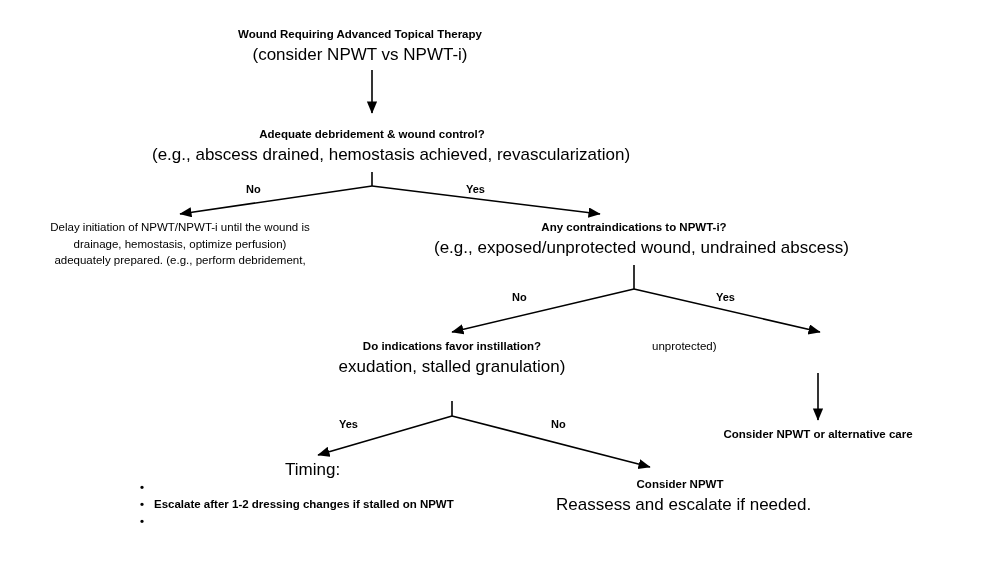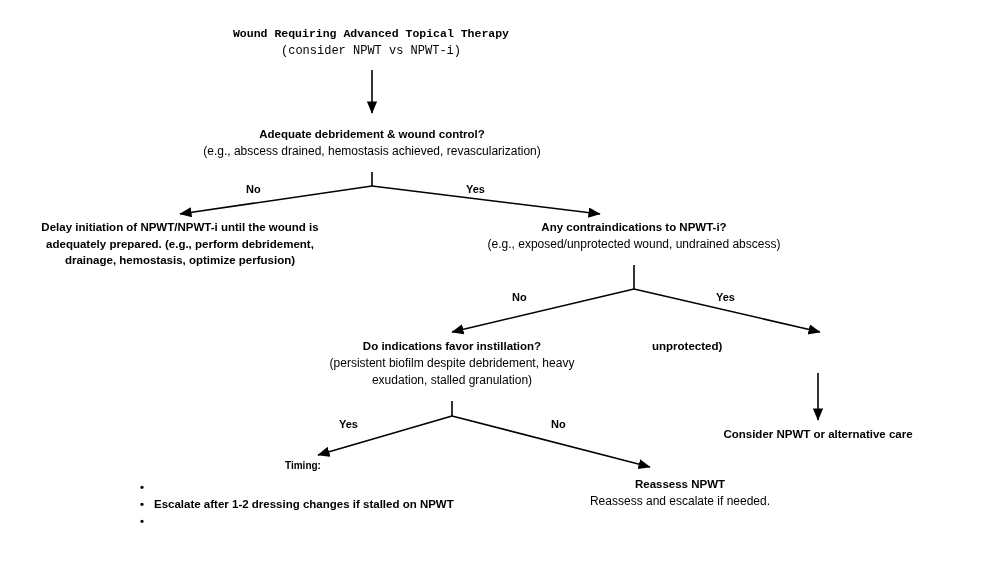--- a/index.html
+++ b/index.html
@@ -30,25 +30,25 @@
     position: absolute;
     text-align: center;
     line-height: 1.45;
   }
   .node .title {
     font-weight: bold;
     font-size: 11.5px;
     white-space: nowrap;
   }
   .node .sub {
-    font-size: 12px;
+    font-size: 17px;
     white-space: nowrap;
   }
   .bold-line {
-    font-weight: bold;
+    font-weight: normal;
     font-size: 11.5px;
   }
   .edge-label {
     position: absolute;
     font-size: 11px;
     font-weight: bold;
     color: #000;
     white-space: nowrap;
   }
   .bullets {
@@ -63,22 +63,22 @@
     white-space: nowrap;
     margin-bottom: 5px;
   }
   .bullets .dot {
     width: 14px;
     flex: 0 0 14px;
     text-align: left;
   }
   .timing-label {
     position: absolute;
-    font-size: 10px;
-    font-weight: bold;
+    font-size: 17px;
+    font-weight: normal;
     white-space: nowrap;
   }
 </style>
 </head>
 <body>
 
 <div id="canvas">
 
   <svg class="connectors" viewBox="0 0 986 566">
     <defs>
@@ -100,50 +100,49 @@
     <line x1="634" y1="289" x2="820" y2="332" stroke="#000000" stroke-width="1.6" marker-end="url(#arrow)"></line>
 
     <line x1="818" y1="373" x2="818" y2="420" stroke="#000000" stroke-width="1.6" marker-end="url(#arrow)"></line>
 
     <line x1="452" y1="401" x2="452" y2="416" stroke="#000000" stroke-width="1.6"></line>
     <line x1="452" y1="416" x2="318" y2="455" stroke="#000000" stroke-width="1.6" marker-end="url(#arrow)"></line>
 
     <line x1="452" y1="416" x2="650" y2="467" stroke="#000000" stroke-width="1.6" marker-end="url(#arrow)"></line>
   </svg>
 
-  <div class="node" style="left:192px; top:26px; width:358px;font-family:Liberation Mono, monospace;">
+  <div class="node" style="left:181px; top:26px; width:358px;">
     <div class="title">Wound Requiring Advanced Topical Therapy</div>
     <div class="sub">(consider NPWT vs NPWT-i)</div>
   </div>
 
   <div class="node" style="left:152px; top:126px; width:440px;">
     <div class="title">Adequate debridement &amp; wound control?</div>
     <div class="sub">(e.g., abscess drained, hemostasis achieved, revascularization)</div>
   </div>
 
   <div class="edge-label" style="left:246px; top:183px;">No</div>
   <div class="edge-label" style="left:466px; top:183px;">Yes</div>
 
   <div class="node" style="left:20px; top:219px; width:320px;">
     <div class="bold-line">Delay initiation of NPWT/NPWT-i until the wound is</div>
+    <div class="bold-line">drainage, hemostasis, optimize perfusion)</div>
     <div class="bold-line">adequately prepared. (e.g., perform debridement,</div>
-    <div class="bold-line">drainage, hemostasis, optimize perfusion)</div>
   </div>
 
   <div class="node" style="left:434px; top:219px; width:400px;">
     <div class="title">Any contraindications  to NPWT-i?</div>
     <div class="sub">(e.g., exposed/unprotected wound, undrained abscess)</div>
   </div>
 
   <div class="edge-label" style="left:512px; top:291px;">No</div>
   <div class="edge-label" style="left:716px; top:291px;">Yes</div>
 
   <div class="node" style="left:272px; top:338px; width:360px;">
     <div class="title">Do indications favor instillation?</div>
-    <div class="sub">(persistent biofilm despite debridement, heavy</div>
     <div class="sub">exudation, stalled granulation)</div>
   </div>
 
   <div class="node" style="left:652px; top:338px; width:332px; text-align:left;">
     <div class="bold-line">unprotected)</div>
   </div>
 
   <div class="node" style="left:670px; top:426px; width:296px;text-align:center;">
     <div class="title">Consider NPWT or alternative care</div>
   </div>
@@ -160,17 +159,17 @@
     <div class="bullet-row">
       <span class="dot">•</span>
       <span>Escalate after 1-2 dressing changes if stalled on NPWT</span>
     </div>
     <div class="bullet-row">
       <span class="dot">•</span>
     </div>
   </div>
 
   <div class="node" style="left:556px; top:476px; width:248px;">
-    <div class="title">Reassess NPWT</div>
+    <div class="title">Consider NPWT</div>
     <div class="sub">Reassess and escalate if needed.</div>
   </div>
 
 </div>
 
 </body></html>

